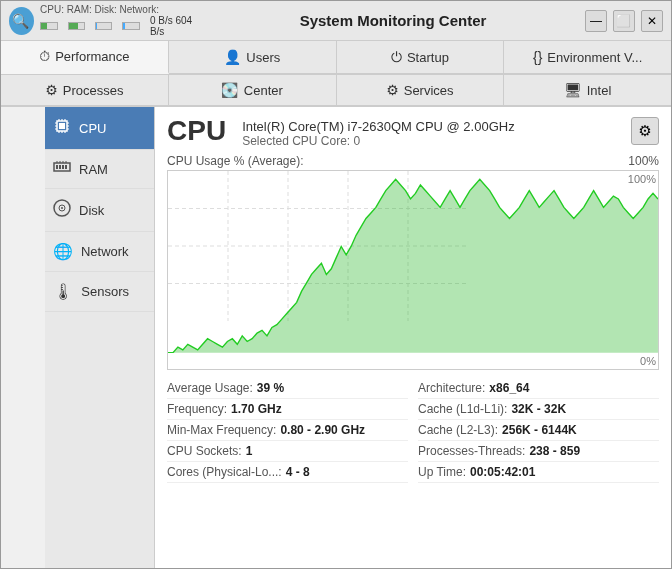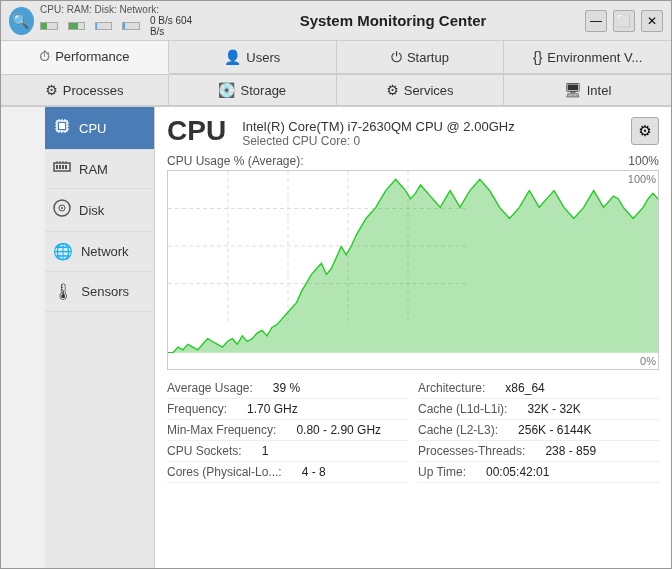--- a/index.html
+++ b/index.html
@@ -250,31 +250,31 @@
 
     .stats-grid {
       display: grid;
       grid-template-columns: 1fr 1fr;
       gap: 2px 10px;
       font-size: 12px;
     }
     .stat-row {
       display: flex;
       align-items: baseline;
-      gap: 20px;
+      gap: 4px;
       padding: 3px 0;
       border-bottom: 1px solid #eee;
       text-align: center;
     }
     .stat-label {
       color: #555;
       white-space: nowrap;
     }
     .stat-value {
-      font-weight: normal;
+      font-weight: bold;
       color: #222;
       white-space: nowrap;
     }
   </style>
 </head>
 <body>
 
 <div class="window">
 
   <div class="title-bar">
@@ -326,21 +326,21 @@
     </div>
   </div>
 
   <div class="tabs-row2">
     <div class="tab">
       <span class="tab-icon">⚙</span>
       <span>Processes</span>
     </div>
     <div class="tab">
       <span class="tab-icon">💽</span>
-      <span>Storage</span>
+      <span>Center</span>
     </div>
     <div class="tab">
       <span class="tab-icon">⚙</span>
       <span>Services</span>
     </div>
     <div class="tab">
       <span class="tab-icon">🖥</span>
       <span>Intel</span>
     </div>
   </div>

